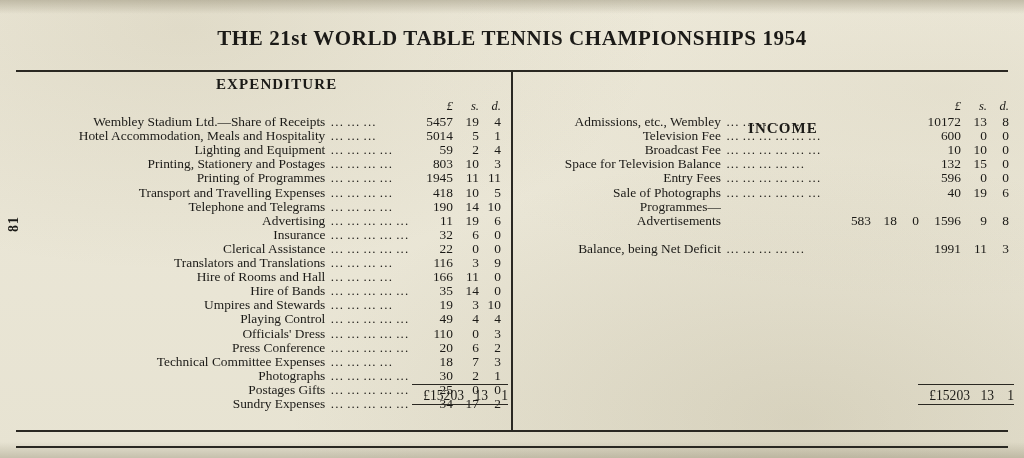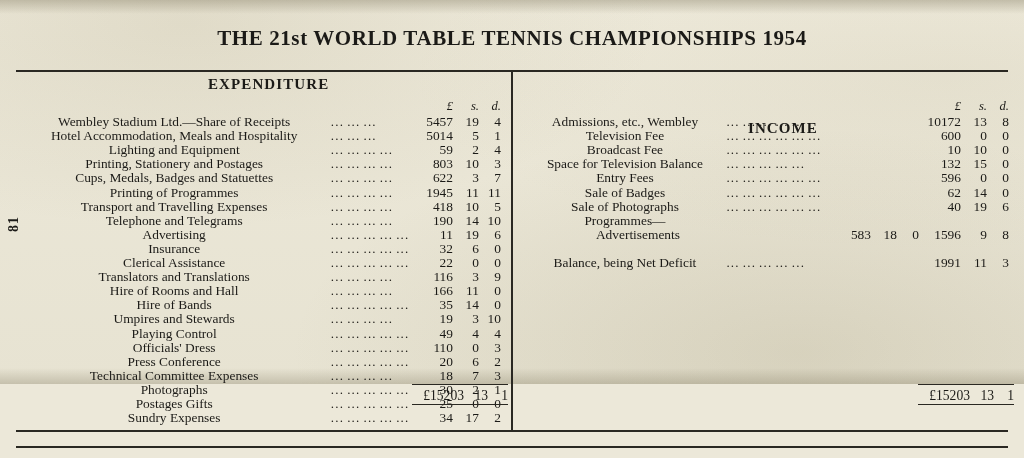--- a/index.html
+++ b/index.html
@@ -36,21 +36,21 @@
   .edge-shadow-bottom {
     position: absolute;
     left: 0; right: 0; bottom: 0;
     height: 16px;
     background: linear-gradient(0deg, rgba(120,112,86,0.30), rgba(120,112,86,0));
     pointer-events: none;
   }
   .page {
     position: relative;
     width: 1024px;
-    height: 384px;
+    height: 458px;
   }
   .title {
     position: absolute;
     top: 26px;
     left: 0;
     width: 1024px;
     text-align: center;
     font-size: 21px;
     font-weight: bold;
     letter-spacing: 0.6px;
@@ -87,21 +87,21 @@
     height: 360px;
     background: #2a2822;
   }
   .col-head {
     position: absolute;
     top: 76px;
     font-size: 15px;
     font-weight: bold;
     letter-spacing: 1.1px;
   }
-  .col-head.left { left: 208px; }
+  .col-head.left { left: 216px; }
   .col-head.right { left: 748px; margin-top: 44px; }
 
   .page-number {
     position: absolute;
     left: 6px;
     top: 216px;
     font-size: 14px;
     font-weight: bold;
     transform: rotate(-90deg);
     transform-origin: center;
@@ -116,21 +116,21 @@
   }
   table.ledger td {
     padding: 0;
     line-height: 14.1px;
     white-space: nowrap;
     vertical-align: bottom;
   }
   .t-left { position: absolute; left: 23px; top: 99px; width: 478px; }
   .t-right { position: absolute; left: 529px; top: 99px; width: 480px; }
 
-  .desc { text-align: center; padding-right: 4px !important; }
+  .desc { text-align: right; padding-right: 4px !important; }
   .lead { text-align: center; color: #23211c; letter-spacing: 1.2px; font-size: 13px; }
   .num  { text-align: right; font-variant-numeric: tabular-nums; }
   .pound { width: 42px; }
   .shill { width: 26px; }
   .pence { width: 22px; }
   .pre-pound { width: 48px; }
   .pre-shill { width: 26px; }
   .pre-pence { width: 22px; }
 
   .colhdr td {
@@ -253,32 +253,20 @@
           <td class="lead">...</td>
           <td class="lead">...</td>
           <td class="lead">...</td>
           <td class="lead"></td>
           <td class="lead"></td>
           <td class="num pound">803</td>
           <td class="num shill">10</td>
           <td class="num pence">3</td>
         </tr>
         <tr>
-          <td class="desc">Cups, Medals, Badges and Statuettes</td>
-          <td class="lead">...</td>
-          <td class="lead">...</td>
-          <td class="lead">...</td>
-          <td class="lead">...</td>
-          <td class="lead"></td>
-          <td class="lead"></td>
-          <td class="num pound">622</td>
-          <td class="num shill">3</td>
-          <td class="num pence">7</td>
-        </tr>
-        <tr>
           <td class="desc">Printing of Programmes</td>
           <td class="lead">...</td>
           <td class="lead">...</td>
           <td class="lead">...</td>
           <td class="lead">...</td>
           <td class="lead"></td>
           <td class="lead"></td>
           <td class="num pound">1945</td>
           <td class="num shill">11</td>
           <td class="num pence">11</td>
@@ -561,35 +549,20 @@
           <td class="lead">...</td>
           <td class="lead">...</td>
           <td class="lead">...</td>
           <td class="lead">...</td>
           <td class="lead">...</td>
           <td class="num pre-pound"></td>
           <td class="num pre-shill"></td>
           <td class="num pre-pence"></td>
           <td class="num pound">596</td>
           <td class="num shill">0</td>
-          <td class="num pence">0</td>
-        </tr>
-        <tr>
-          <td class="desc">Sale of Badges</td>
-          <td class="lead">...</td>
-          <td class="lead">...</td>
-          <td class="lead">...</td>
-          <td class="lead">...</td>
-          <td class="lead">...</td>
-          <td class="lead">...</td>
-          <td class="num pre-pound"></td>
-          <td class="num pre-shill"></td>
-          <td class="num pre-pence"></td>
-          <td class="num pound">62</td>
-          <td class="num shill">14</td>
           <td class="num pence">0</td>
         </tr>
         <tr>
           <td class="desc">Sale of Photographs</td>
           <td class="lead">...</td>
           <td class="lead">...</td>
           <td class="lead">...</td>
           <td class="lead">...</td>
           <td class="lead">...</td>
           <td class="lead">...</td>

